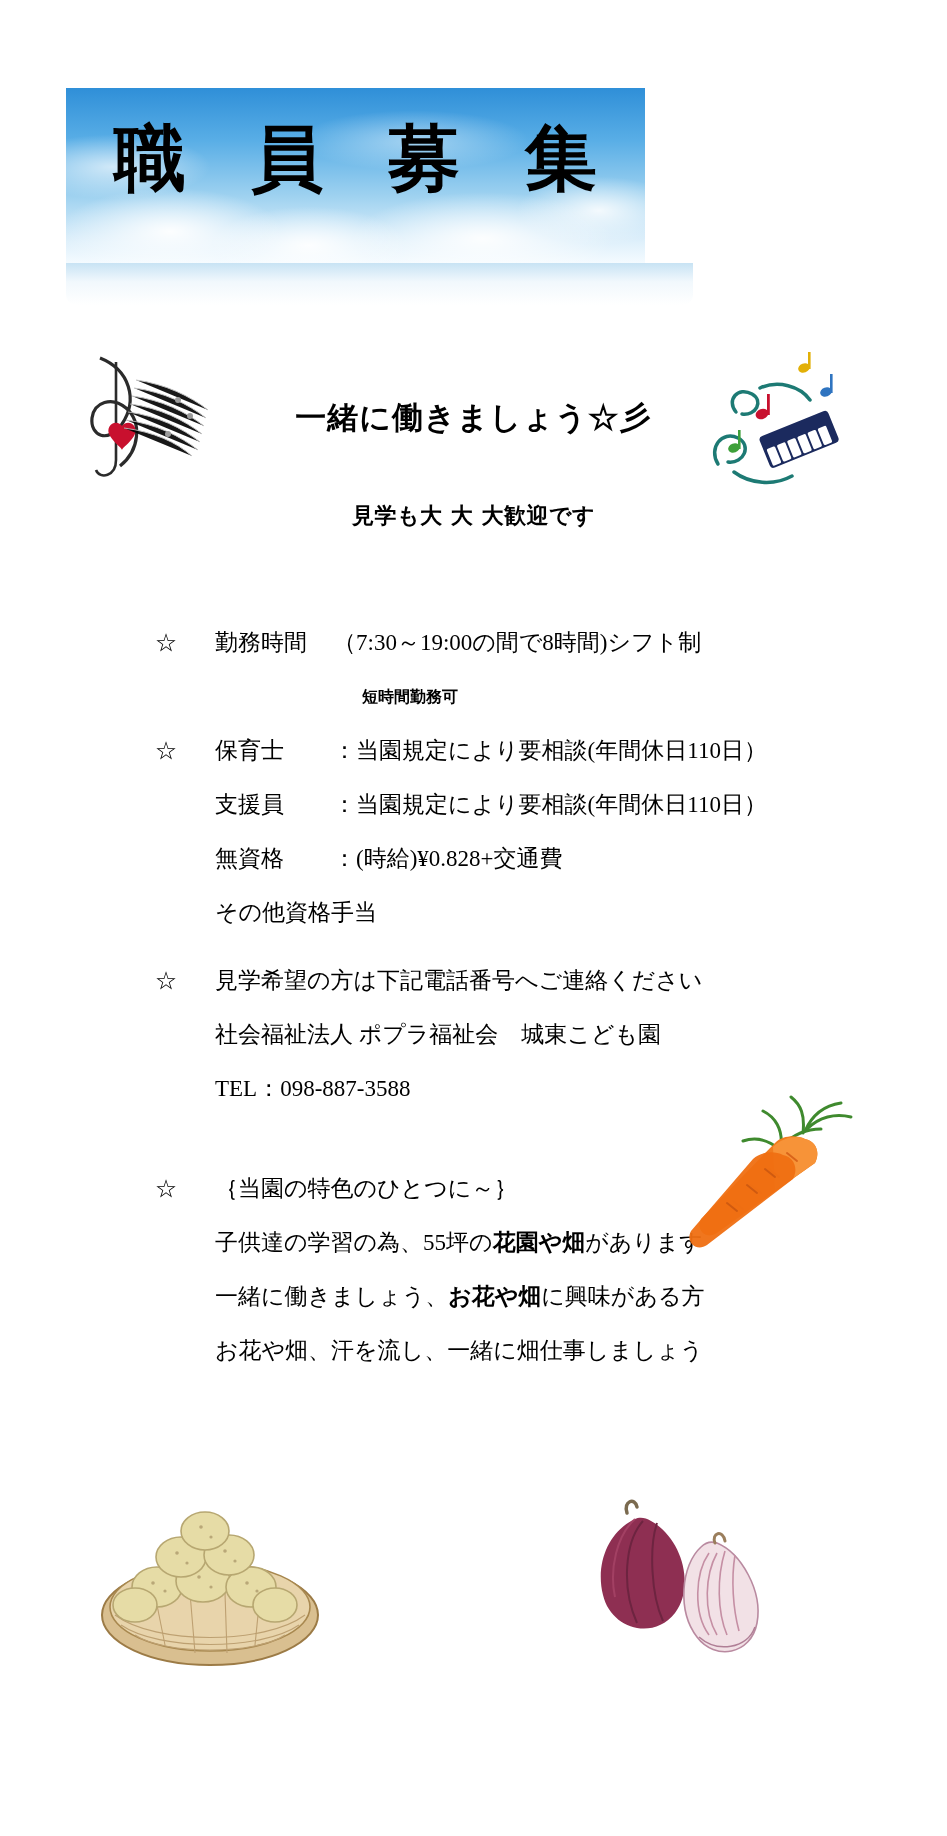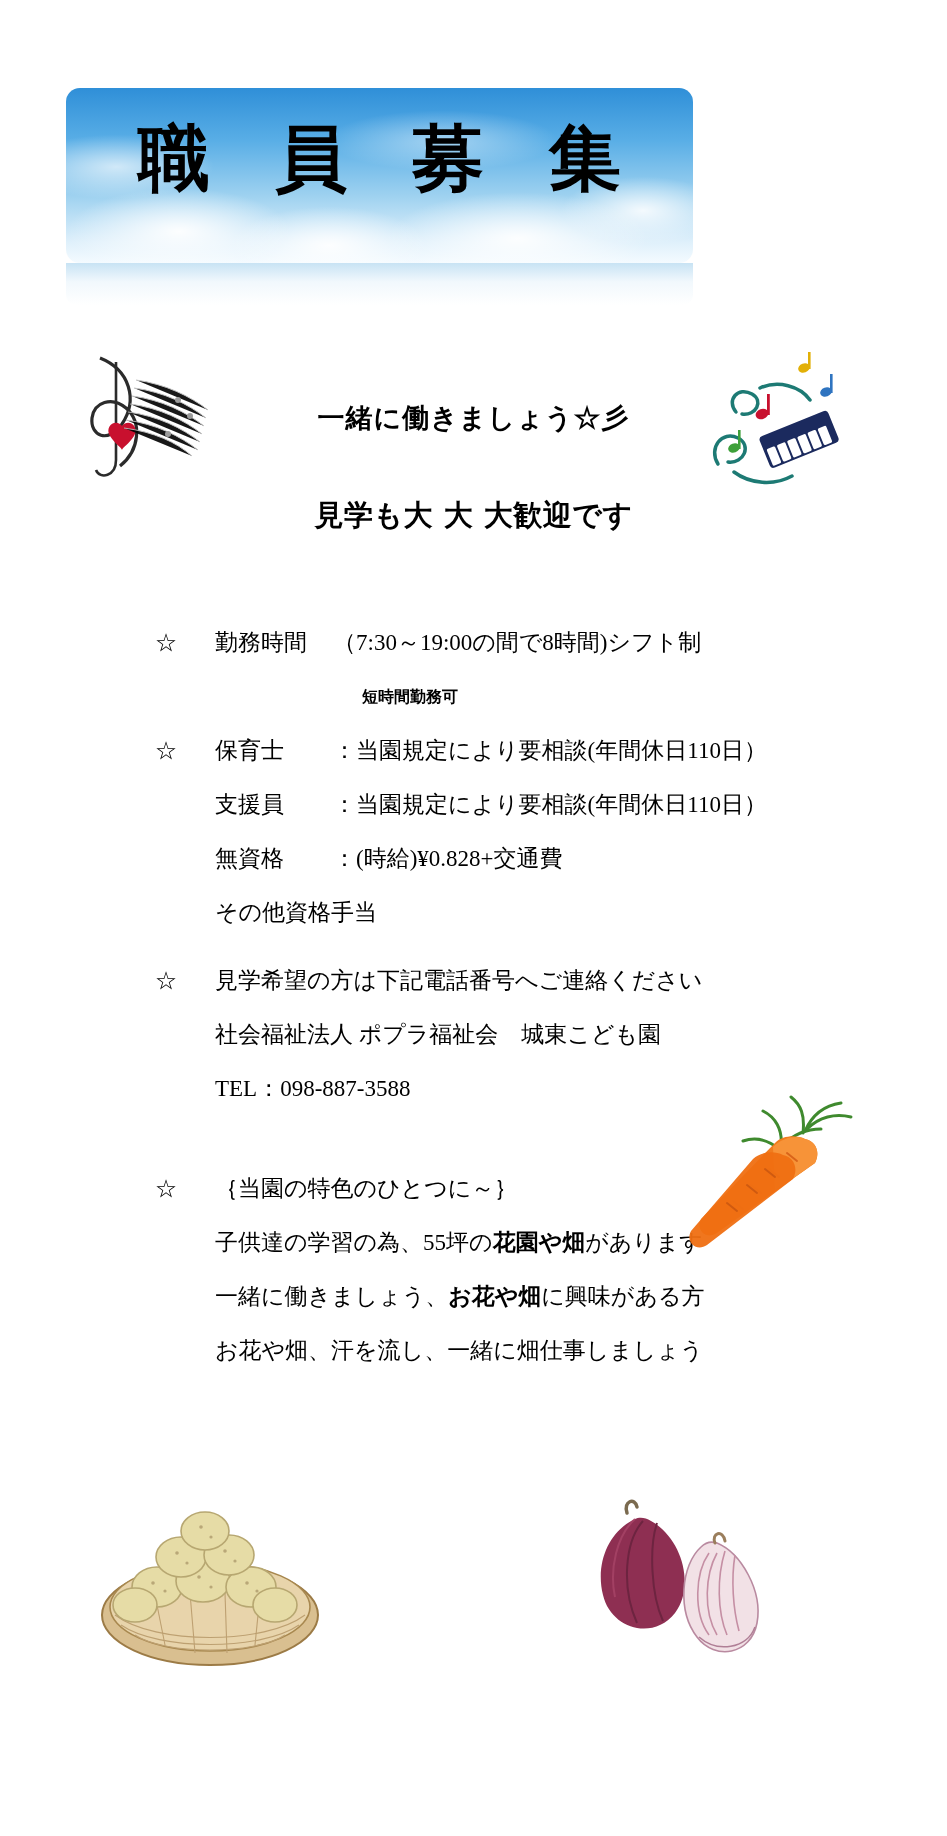--- a/index.html
+++ b/index.html
@@ -22,23 +22,23 @@
     width: 947px;
     height: 1836px;
     background: #ffffff;
   }
 
   
   .banner {
     position: absolute;
     left: 66px;
     top: 88px;
-    width: 627px;
+    width: 579px;
     height: 175px;
-    border-radius: 14px;
+    border-radius: 0;
     overflow: hidden;
     background:
       radial-gradient(ellipse 180px 70px at 18% 82%, rgba(255,255,255,0.95) 0%, rgba(255,255,255,0.0) 62%),
       radial-gradient(ellipse 150px 60px at 42% 90%, rgba(255,255,255,0.92) 0%, rgba(255,255,255,0.0) 65%),
       radial-gradient(ellipse 210px 75px at 72% 86%, rgba(255,255,255,0.93) 0%, rgba(255,255,255,0.0) 62%),
       radial-gradient(ellipse 120px 50px at 92% 70%, rgba(255,255,255,0.85) 0%, rgba(255,255,255,0.0) 68%),
       radial-gradient(ellipse 140px 46px at 8%  45%, rgba(255,255,255,0.65) 0%, rgba(255,255,255,0.0) 70%),
       radial-gradient(ellipse 160px 42px at 60% 30%, rgba(255,255,255,0.45) 0%, rgba(255,255,255,0.0) 72%),
       linear-gradient(to bottom, #2f8fd8 0%, #59aee6 30%, #9fd2f0 62%, #dff0fb 88%, #f4fbff 100%);
   }
@@ -85,33 +85,33 @@
 
   
   .headline {
     position: absolute;
     left: 0;
     top: 418px;
     width: 947px;
     text-align: center;
     font-family: "DejaVu Serif", "Liberation Serif", serif;
     font-weight: 700;
-    font-size: 27px;
+    font-size: 31px;
     letter-spacing: 1px;
     transform: translateY(-50%);
   }
   .subline {
     position: absolute;
     left: 0;
     top: 516px;
     width: 947px;
     text-align: center;
     font-family: "DejaVu Serif", "Liberation Serif", serif;
     font-weight: 700;
-    font-size: 29px;
+    font-size: 22px;
     letter-spacing: 0.5px;
     transform: translateY(-50%);
   }
 
   
   .body-block {
     position: absolute;
     left: 155px;
     top: 616px;
     width: 700px;

